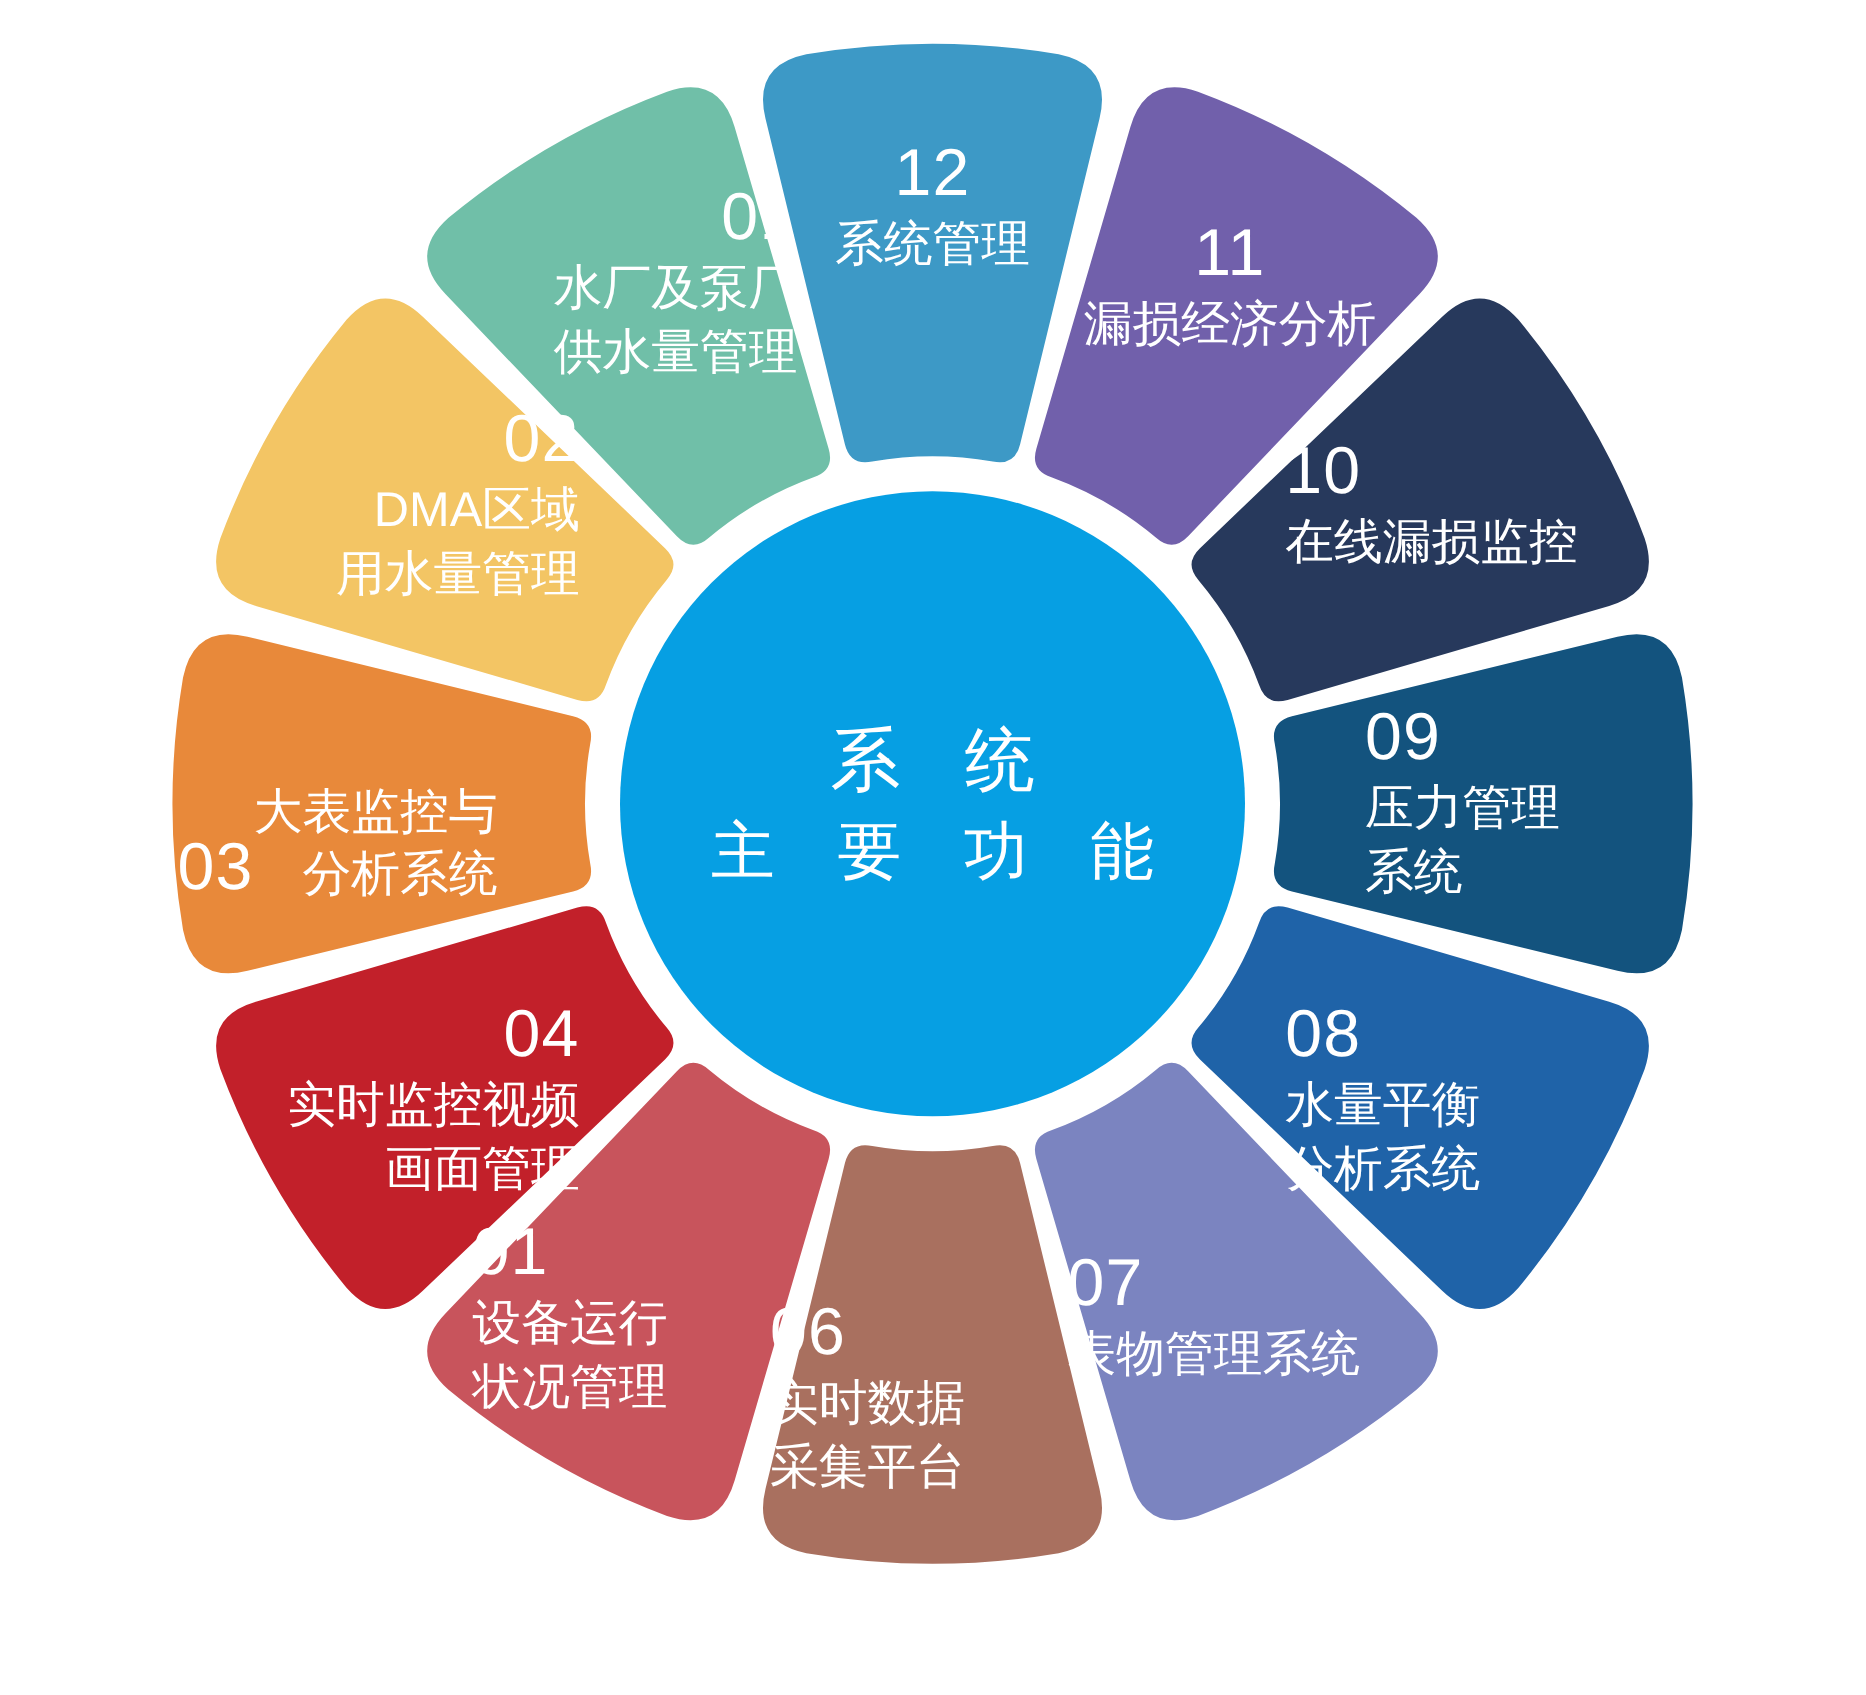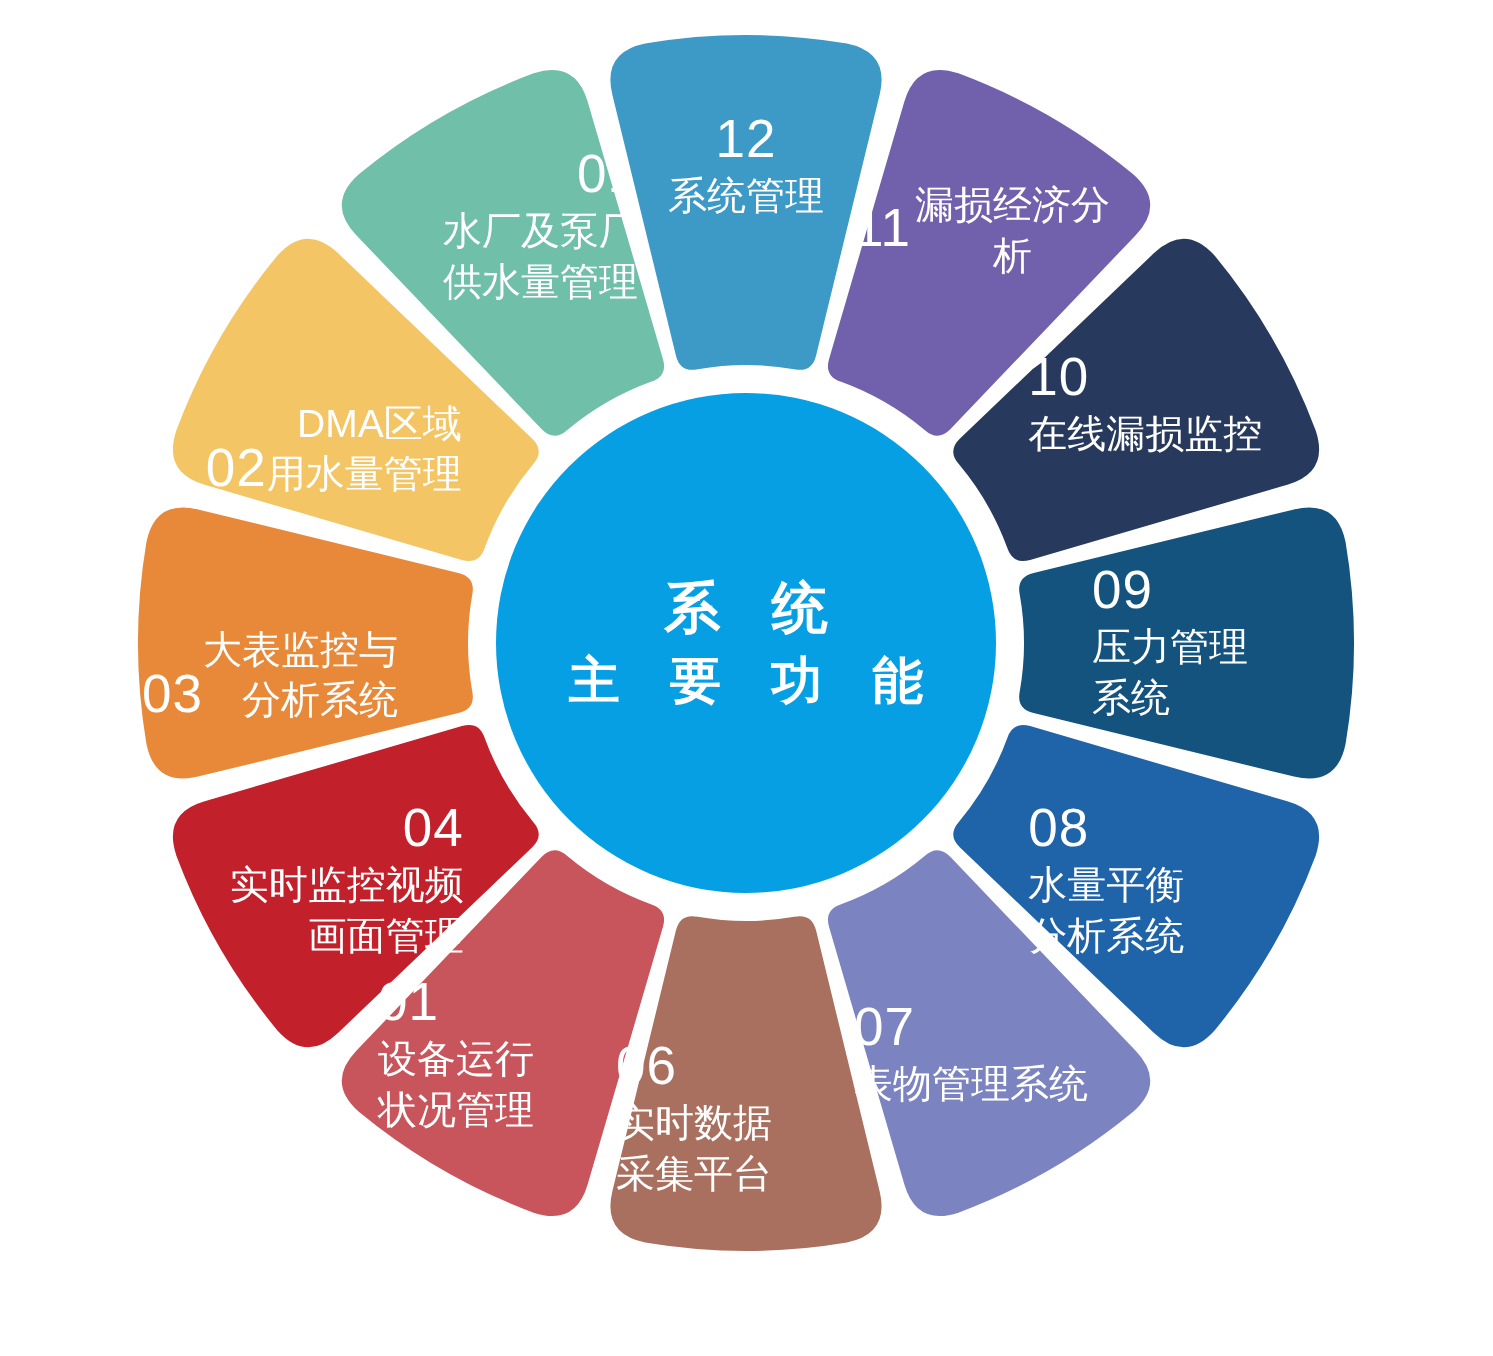--- a/index.html
+++ b/index.html
@@ -22,21 +22,21 @@
     display:flex;flex-direction:column;
     align-items:center;justify-content:center;
     box-sizing:border-box;
   }
   .hub-line{
     color:#ffffff;
     font-size:58px;
     line-height:1.38;
     letter-spacing:18px;
     text-indent:18px;
-    font-weight:700;
+    font-weight:400;
     white-space:nowrap;
   }
   .hub-line.l1{font-size:56px;}
   .hub-line.l2{font-size:51px;}
 
   
   .seg-label{
     position:absolute;
     color:#ffffff;
     box-sizing:border-box;
@@ -82,32 +82,32 @@
     </svg>
 
   <div class="hub">
     <div class="hub-line l1">系 统</div>
     <div class="hub-line l2">主 要 功 能</div>
   </div>
 
   <div id="labels">
       <div class="seg-label ta-r" style="left: 378px; top: 132px; width: 260px; height: 190px; display: flex; flex-direction: column; justify-content: center; align-items: flex-end;"><span class="seg-num">01</span><span class="seg-text">水厂及泵厂
 供水量管理</span></div>
-      <div class="seg-label ta-r" style="left: 203.772px; top: 310px; width: 260px; height: 190px; display: flex; flex-direction: row; justify-content: center; align-items: flex-end;"><span class="seg-num">02</span><span class="seg-text">DMA区域
+      <div class="seg-label ta-r" style="left: 203.772px; top: 310px; width: 260px; height: 190px; display: flex; flex-direction: column; justify-content: center; align-items: flex-end;"><span class="seg-num">02</span><span class="seg-text">DMA区域
 用水量管理</span></div>
       <div class="seg-label ta-r" style="left: 140px; top: 536px; width: 260px; height: 190px; display: flex; justify-content: center; align-items: flex-end;"><span class="seg-num">03</span><span class="seg-text">大表监控与
 分析系统</span></div>
       <div class="seg-label ta-r" style="left: 203.772px; top: 786px; width: 260px; height: 190px; display: flex; flex-direction: column; justify-content: center; align-items: flex-end;"><span class="seg-num">04</span><span class="seg-text">实时监控视频
 画面管理</span></div>
       <div class="seg-label ta-l" style="left: 378px; top: 960.228px; width: 260px; height: 190px; display: flex; flex-direction: column; justify-content: center; align-items: flex-start;"><span class="seg-num">01</span><span class="seg-text">设备运行
 状况管理</span></div>
       <div class="seg-label ta-l" style="left: 616px; top: 1024px; width: 260px; height: 190px; display: flex; flex-direction: column; justify-content: center; align-items: flex-start;"><span class="seg-num">06</span><span class="seg-text">实时数据
 采集平台</span></div>
       <div class="seg-label ta-l" style="left: 854px; top: 960.228px; width: 260px; height: 190px; display: flex; flex-direction: column; justify-content: center; align-items: flex-start;"><span class="seg-num">07</span><span class="seg-text">表物管理系统</span></div>
       <div class="seg-label ta-l" style="left: 1028.23px; top: 786px; width: 260px; height: 190px; display: flex; flex-direction: column; justify-content: center; align-items: flex-start;"><span class="seg-num">08</span><span class="seg-text">水量平衡
 分析系统</span></div>
       <div class="seg-label ta-l" style="left: 1092px; top: 548px; width: 260px; height: 190px; display: flex; flex-direction: column; justify-content: center; align-items: flex-start;"><span class="seg-num">09</span><span class="seg-text">压力管理
 系统</span></div>
       <div class="seg-label ta-l" style="left: 1028.23px; top: 310px; width: 260px; height: 190px; display: flex; flex-direction: column; justify-content: center; align-items: flex-start;"><span class="seg-num">10</span><span class="seg-text">在线漏损监控</span></div>
-      <div class="seg-label ta-c" style="left: 854px; top: 135.772px; width: 260px; height: 190px; display: flex; flex-direction: row; justify-content: center; align-items: center;"><span class="seg-num">11</span><span class="seg-text">漏损经济分析</span></div>
+      <div class="seg-label ta-c" style="left: 854px; top: 135.772px; width: 260px; height: 190px; display: flex; flex-direction: column; justify-content: center; align-items: center;"><span class="seg-num">11</span><span class="seg-text">漏损经济分析</span></div>
       <div class="seg-label ta-c" style="left: 616px; top: 72px; width: 260px; height: 190px; display: flex; flex-direction: column; justify-content: center; align-items: center;"><span class="seg-num">12</span><span class="seg-text">系统管理</span></div>
     </div>
 </div>
 
 </body></html>

